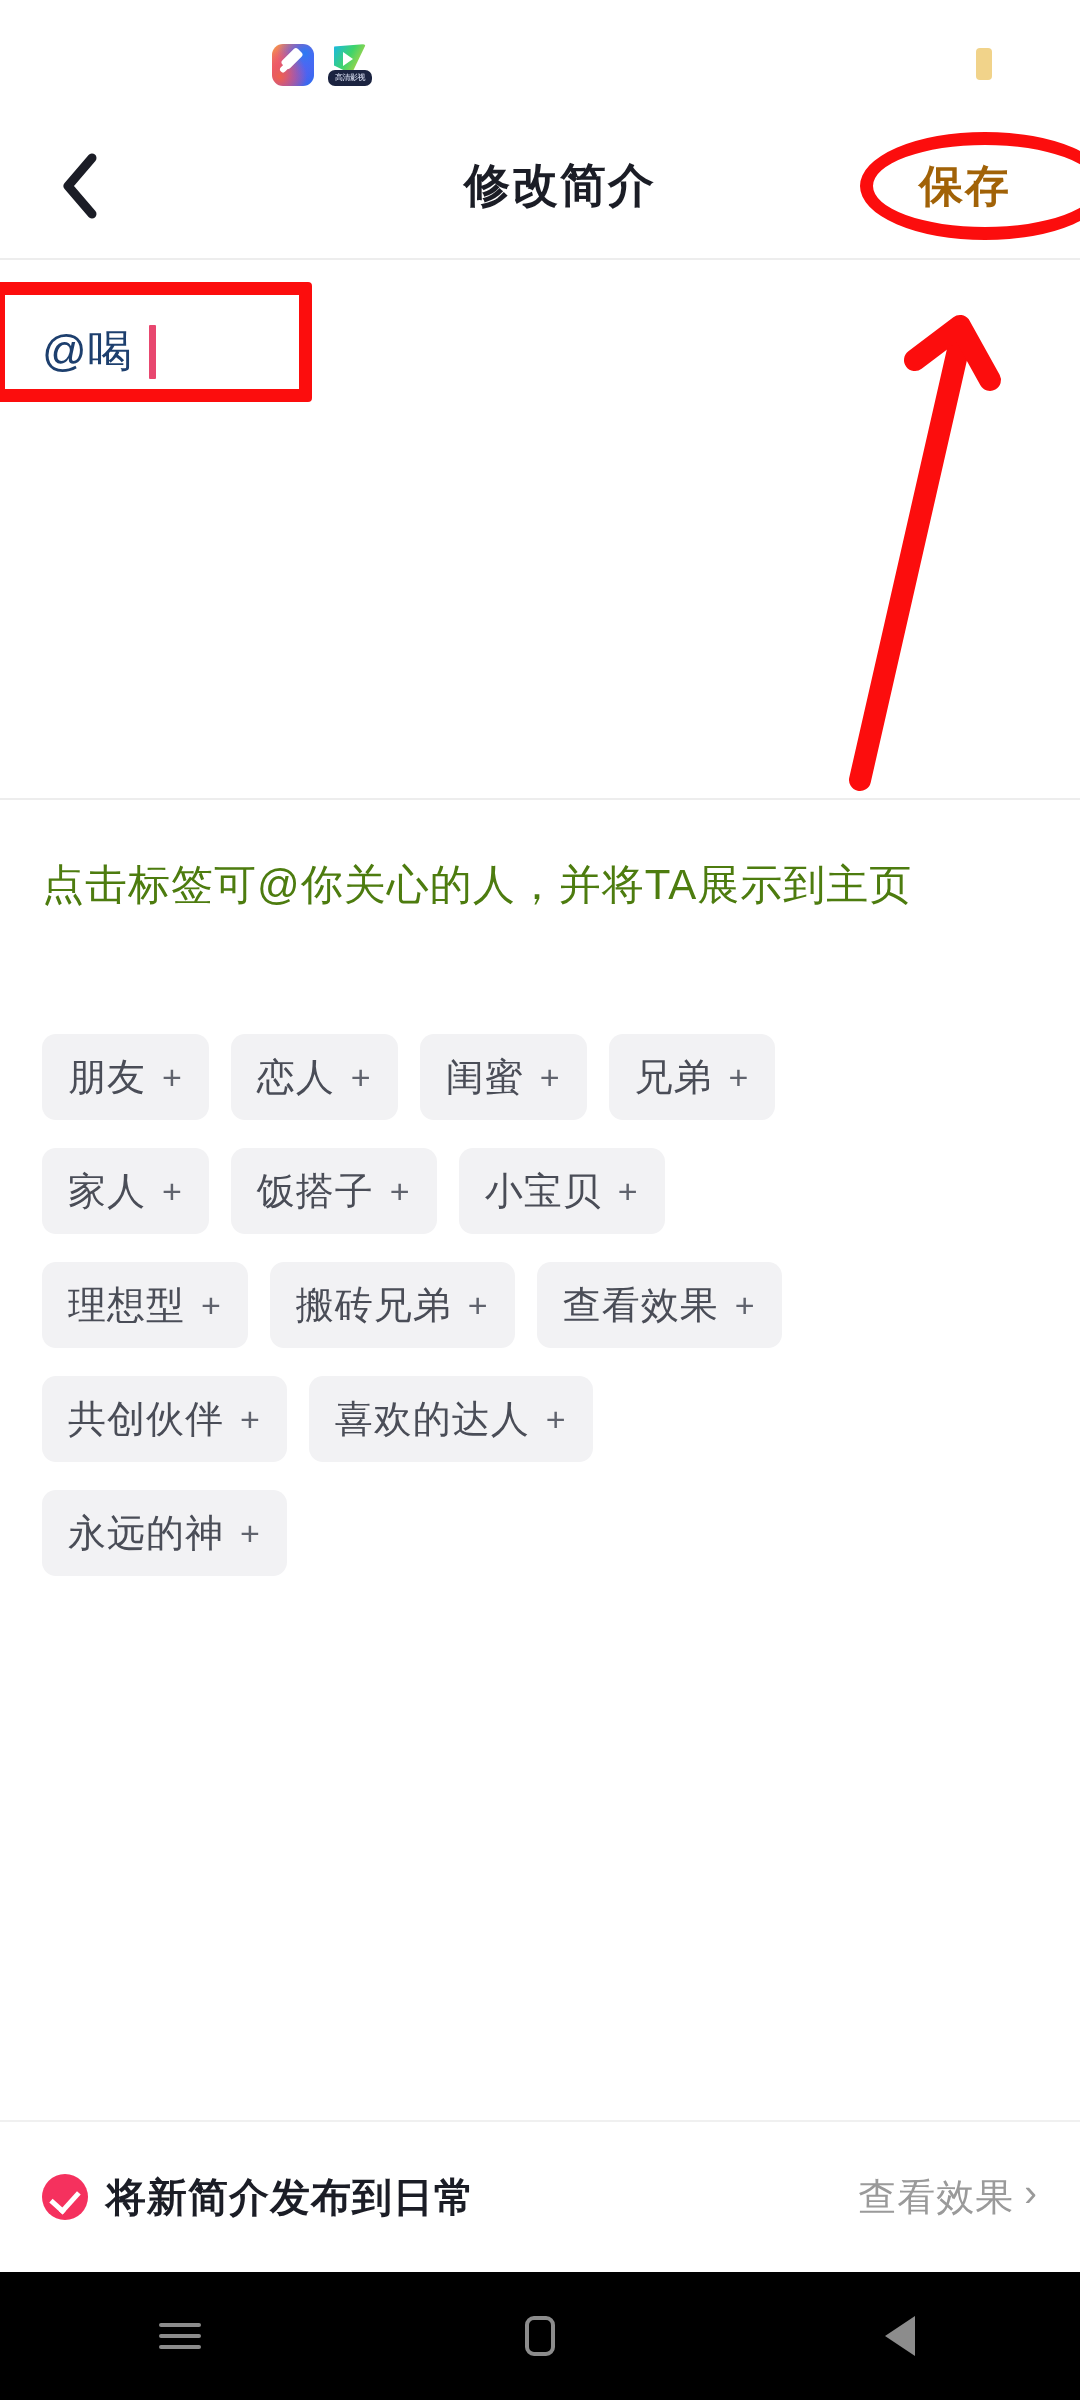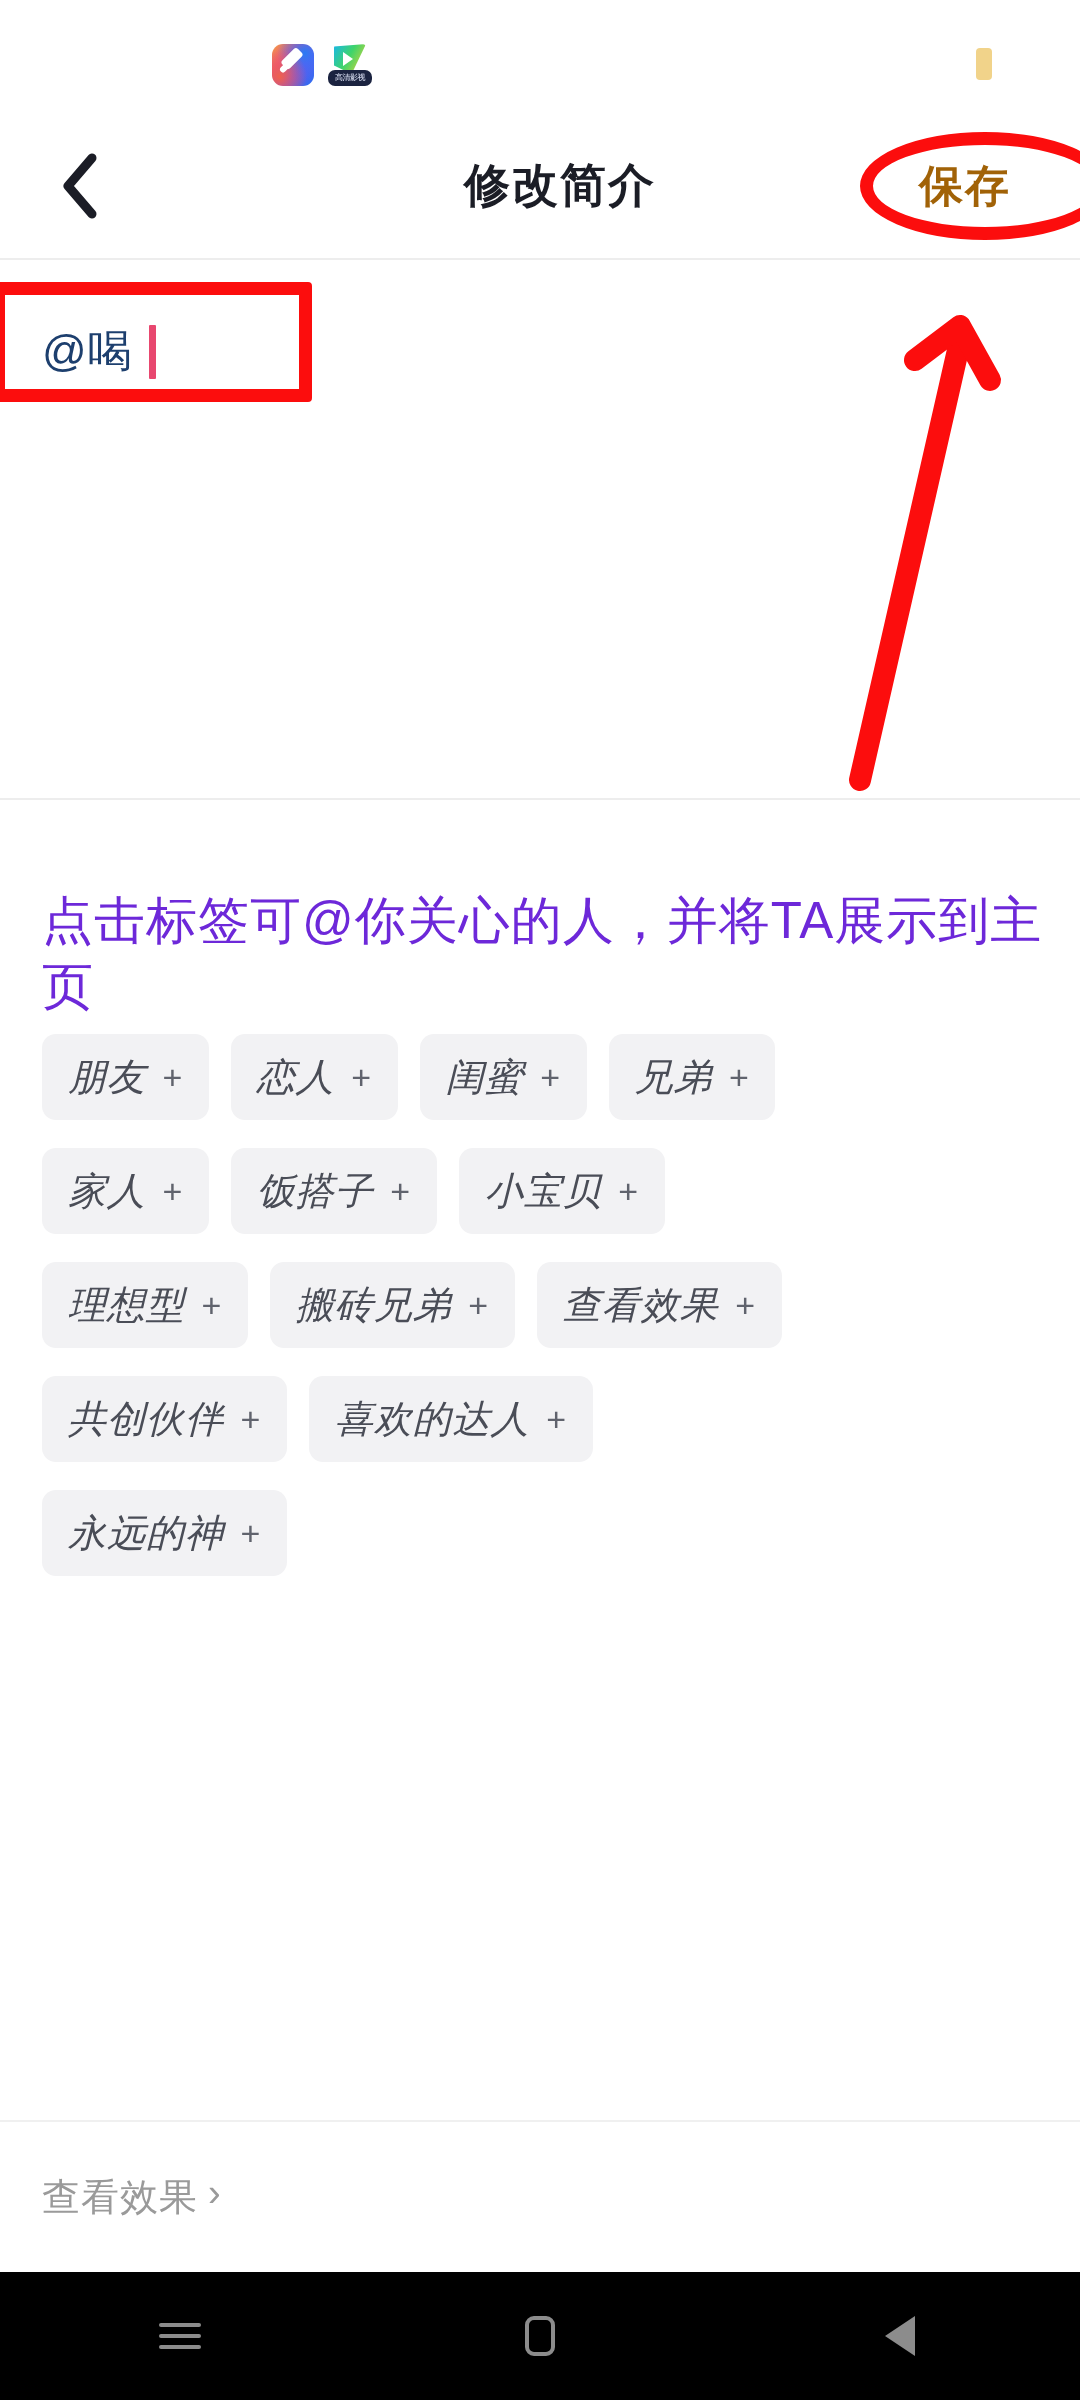--- a/index.html
+++ b/index.html
@@ -101,24 +101,24 @@
     display:inline-block; width:7px; height:54px; background:#e8476f;
     margin-left:16px; border-radius:1px;
   }
   .editor-sep {
     position:absolute; top:798px; left:0; width:1080px; height:2px;
     background:#ededed;
   }
 
   
   .hint {
-    position:absolute; left:42px; top:888px; width:1002px;
-    font-size:51px; line-height:66px; color:#6d28d9; letter-spacing:1px;
-  }
-  .tags { position:absolute; left:42px; top:1034px; width:1010px;font-style:italic; }
+    position:absolute; left:42px; top:852px; width:1002px;
+    font-size:42px; line-height:66px; color:#4d7c0f; letter-spacing:1px;
+  }
+  .tags { position:absolute; left:42px; top:1034px; width:1010px; }
   .tag-row { display:flex; gap:22px; margin-bottom:28px; }
   .tag {
     background:#f2f2f4; border-radius:14px;
     padding:0 26px; height:86px;
     display:flex; align-items:center; gap:16px;
     font-size:38px; color:#4a4d57; letter-spacing:1px;
     white-space:nowrap;
   }
   .tag .plus { font-size:34px; color:#60636d; font-weight:300; }
 
@@ -281,20 +281,24 @@
     <div class="tag-row">
       <div class="tag">
         <span>永远的神</span>
         <span class="plus">+</span>
       </div>
     </div>
   </div>
 
   <div class="bottombar-top-sep"></div>
   <div class="bottombar">
+    <div class="publish-toggle">
+      <div class="check-circle"></div>
+      <span class="publish-label">将新简介发布到日常</span>
+    </div>
     <div class="preview-link">
       <span>查看效果</span>
       <span>›</span>
     </div>
   </div>
 
   <div class="navbar">
     <div class="nav-btn">
       <div class="nav-recents">
         <div></div>

